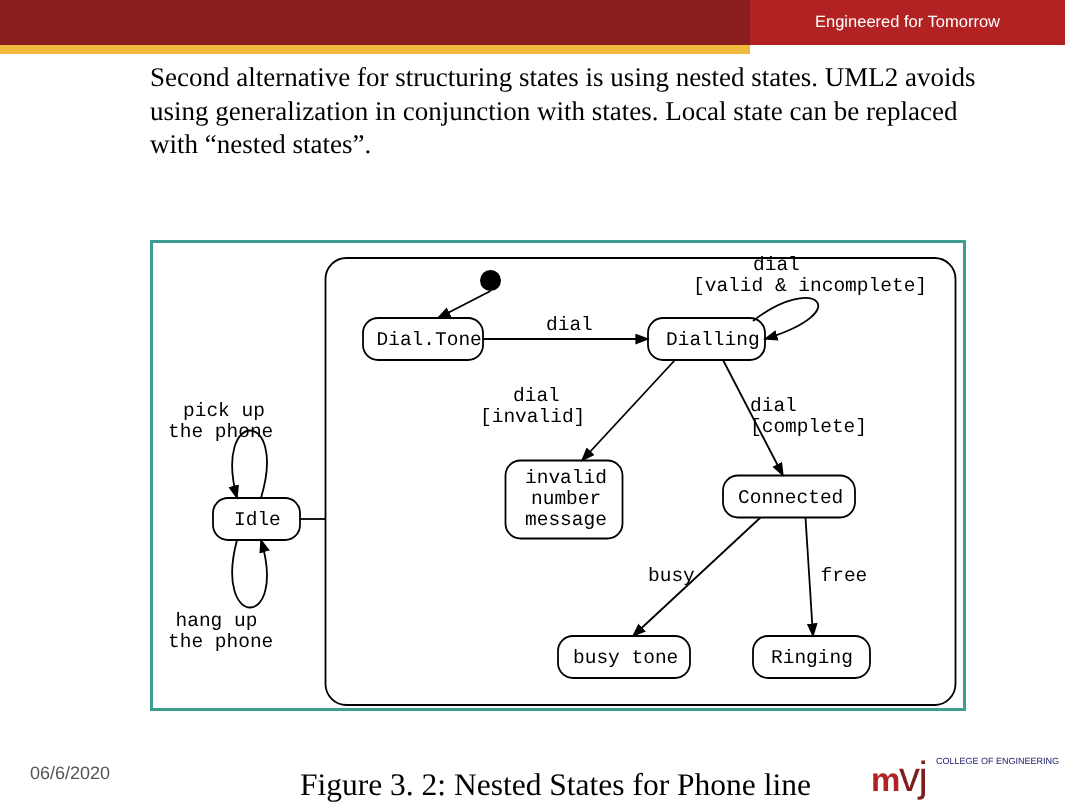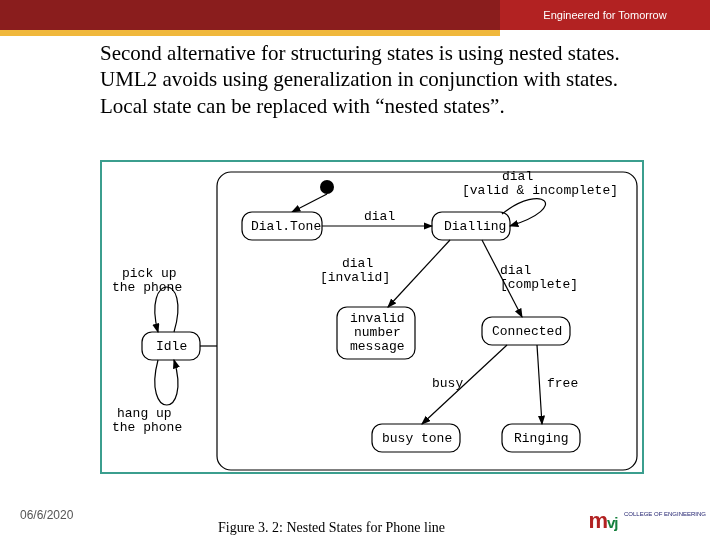--- a/index.html
+++ b/index.html
@@ -3,32 +3,32 @@
 <meta charset="utf-8">
 <style>
   html,body{margin:0;padding:0;width:720px;height:540px;background:#fff;font-family:"Times New Roman",serif;overflow:hidden}
   .topbar{position:relative;width:720px;height:36px}
   .topbar .maroon{position:absolute;top:0;left:0;width:500px;height:30px;background:#8a1d1d}
   .topbar .tagline-band{position:absolute;top:0;left:500px;width:210px;height:30px;background:#b22222;display:flex;align-items:center;justify-content:center}
   .topbar .tagline{color:#fff;font-family:Liberation Sans, sans-serif;font-size:11px}
   .topbar .yellow{position:absolute;top:30px;left:0;width:500px;height:6px;background:#f0b83c}
   .content{position:absolute;top:40px;left:0;width:720px}
   .title{text-align:center;font-weight:bold;font-size:22px;margin:18px 0 14px 0}
-  .para{margin:0 60px 0 100px;font-size:21px;line-height:1.25}
+  .para{margin:0 60px 0 100px;font-size:18px;line-height:1.25}
   .diagram{position:absolute;top:160px;left:100px;width:540px;height:310px;border:2px solid #3b9e8e;background:#fff}
   svg{position:absolute;top:0;left:0}
   .state rect{fill:#fff;stroke:#000;stroke-width:1.2;rx:10;ry:10}
   .lbl{font-family:"Courier New",monospace;font-size:13px;fill:#000}
   .arrow{stroke:#000;stroke-width:1.2;fill:none}
   .ah{fill:#000}
   .footer-date{position:absolute;bottom:18px;left:20px;font-family:Arial,Helvetica,sans-serif;font-size:12px;color:#555}
-  .caption{position:absolute;bottom:4px;left:218px;font-size:14px}
+  .caption{position:absolute;bottom:4px;left:200px;font-size:21px}
   .logo{position:absolute;bottom:6px;right:14px;font-family:Arial,Helvetica,sans-serif}
   .logo .m{color:#b22222;font-weight:900;font-size:22px;letter-spacing:-1px}
-  .logo .v{color:#15803d;font-weight:700;font-size:15px;letter-spacing:-1px}
+  .logo .v{color:#7f1d1d;font-weight:400;font-size:28px;letter-spacing:-1px}
   .logo .sub{font-size:6px;color:#1a1a6a;line-height:1;display:inline-block;vertical-align:top;margin-top:3px;margin-left:2px}
 </style>
 </head>
 <body>
 
 <div class="topbar">
   <div class="maroon"></div>
   <div class="tagline-band">
     <span class="tagline">Engineered for Tomorrow</span>
   </div>

